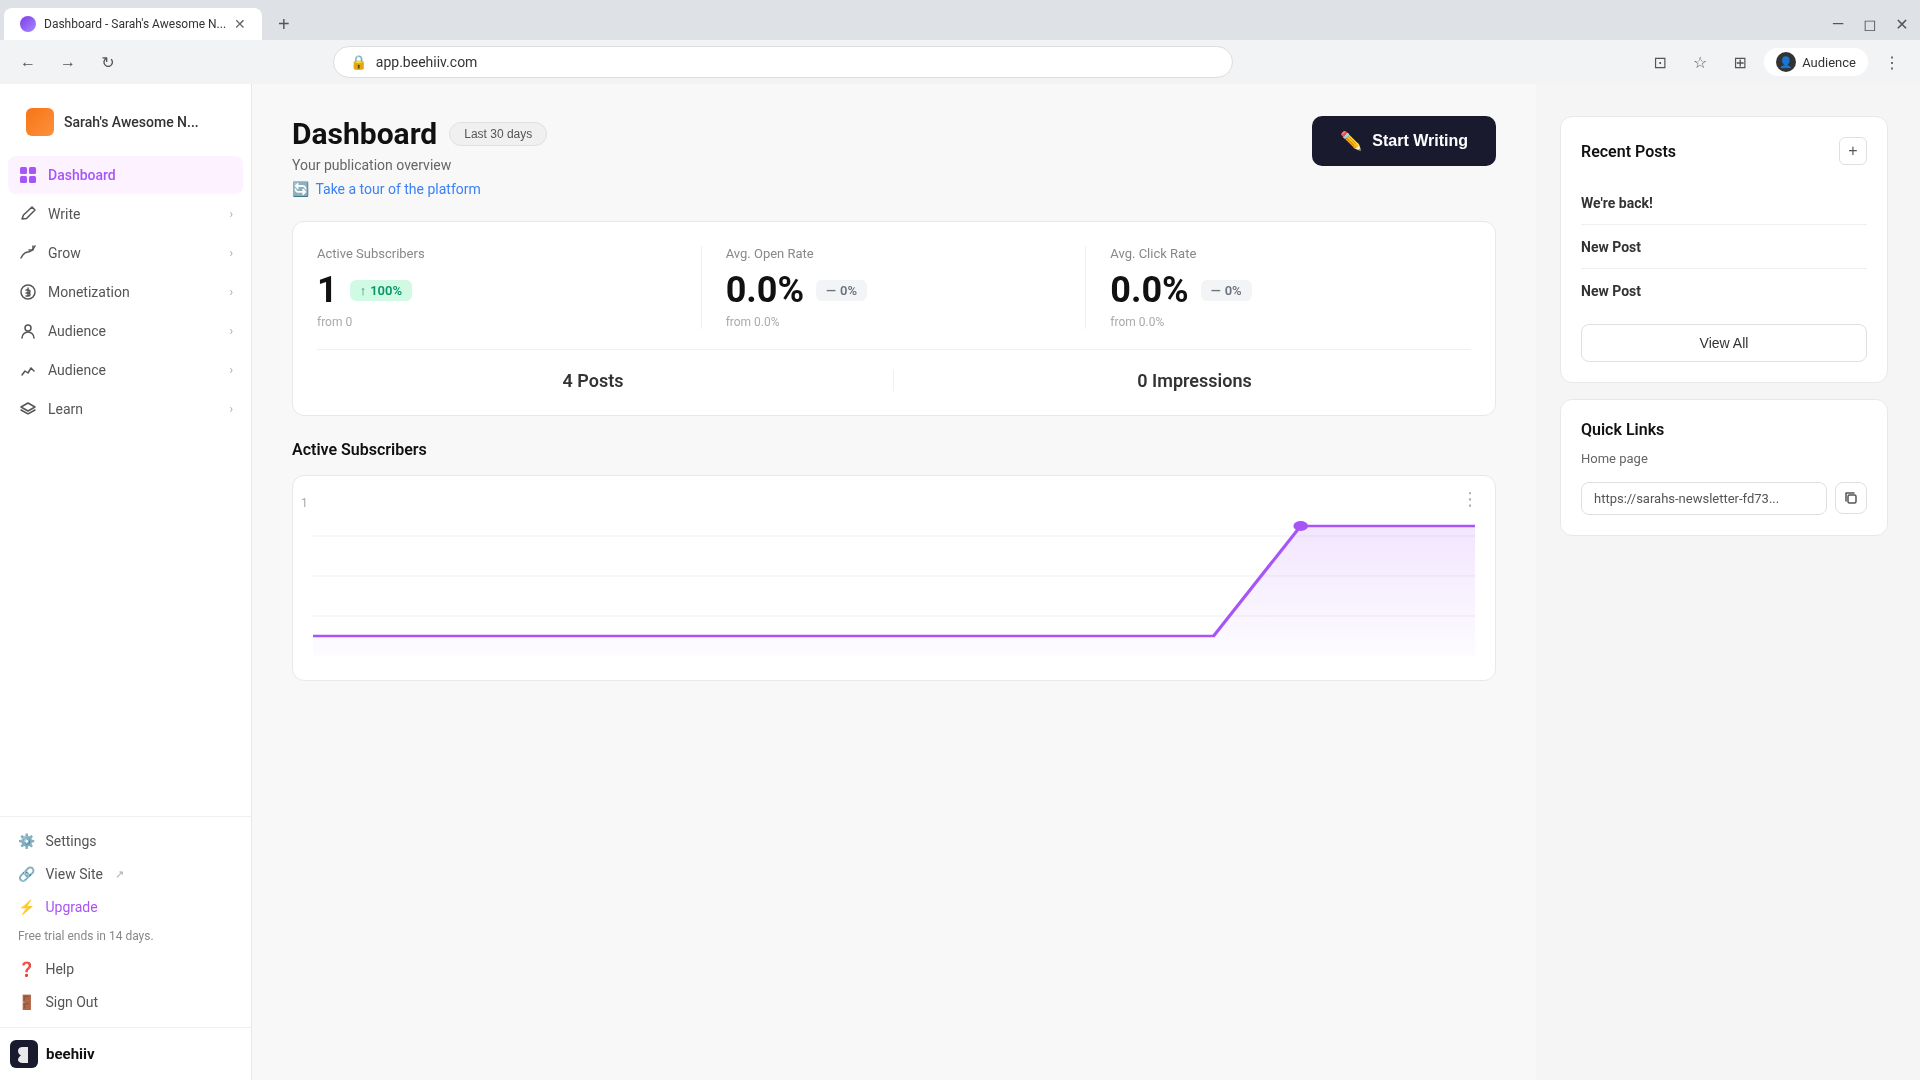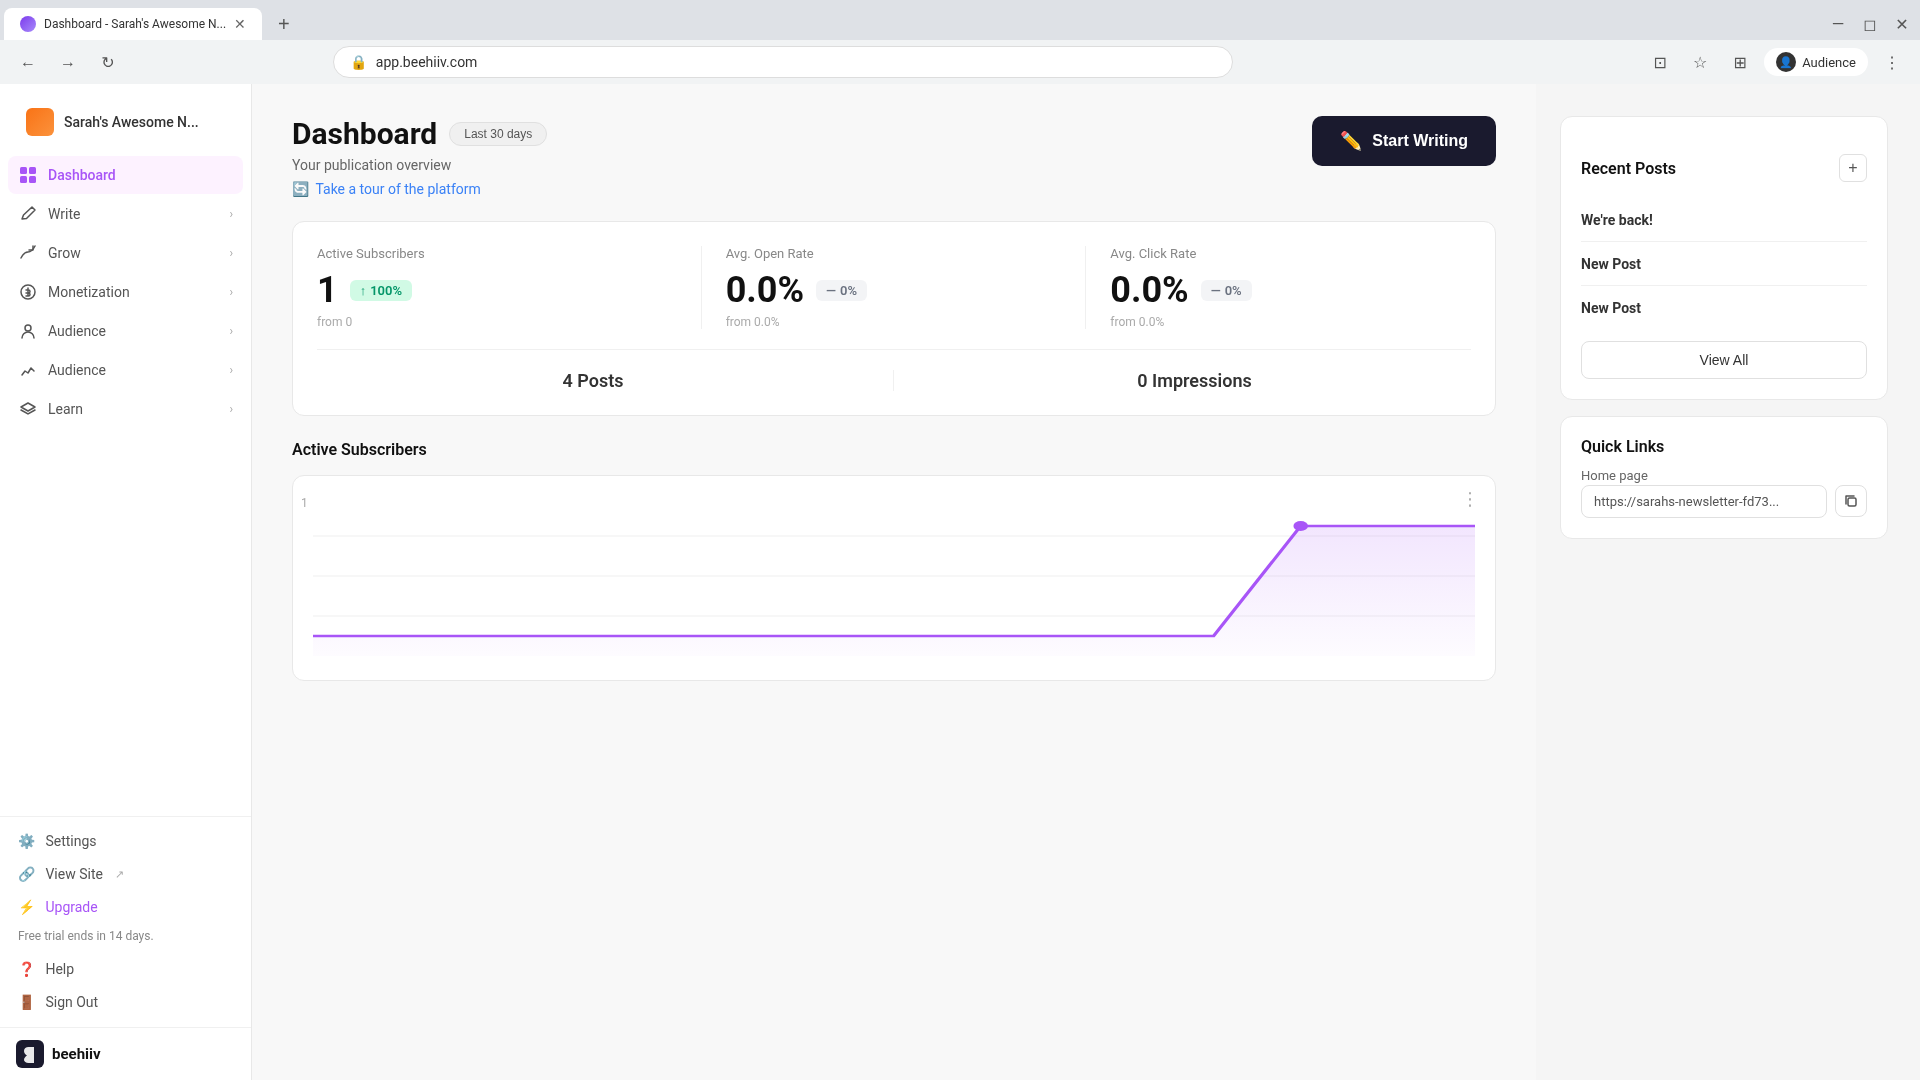--- a/index.html
+++ b/index.html
@@ -37,21 +37,21 @@
     .nav-item { display: flex; align-items: center; gap: 10px; padding: 9px 10px; border-radius: 8px; cursor: pointer; font-size: 14px; color: #555; margin-bottom: 1px; }
     .nav-item.active { background: #fdf2ff; color: #a855f7; font-weight: 500; }
     .nav-item-icon { width: 20px; height: 20px; display: flex; align-items: center; justify-content: center; flex-shrink: 0; font-size: 16px; }
     .nav-item-label { flex: 1; }
     .nav-item-chevron { color: #aaa; font-size: 12px; }
 
     .sidebar-footer { padding: 8px; border-top: 1px solid #f0f0f0; }
     .footer-item { display: flex; align-items: center; gap: 10px; padding: 8px 10px; border-radius: 8px; cursor: pointer; font-size: 14px; color: #555; margin-bottom: 1px; }
     .footer-item.upgrade { color: #a855f7; }
     .trial-notice { padding: 4px 10px 8px; font-size: 12px; color: #888; line-height: 1.4; }
-    .beehiiv-brand { padding: 12px 16px; display: flex; align-items: center; gap: 8px; border-top: 1px solid #f0f0f0; text-align: center; }
+    .beehiiv-brand { padding: 12px 10px; display: flex; align-items: center; gap: 8px; border-top: 1px solid #f0f0f0; text-align: center; }
     .beehiiv-logo { width: 28px; height: 28px; }
     .beehiiv-name { font-size: 15px; font-weight: 700; color: #111; }
 
     .page-header { display: flex; align-items: flex-start; justify-content: space-between; margin-bottom: 24px; }
     .page-title-area { }
     .page-title-row { display: flex; align-items: center; gap: 12px; margin-bottom: 6px; }
     .page-title { font-size: 30px; font-weight: 700; color: #111; }
     .date-badge { background: #f0f0f0; border-radius: 20px; padding: 4px 14px; font-size: 12px; color: #555; font-weight: 500; cursor: pointer; border: 1px solid #e0e0e0; }
     .page-subtitle { font-size: 14px; color: #666; margin-bottom: 8px; }
     .tour-link { display: flex; align-items: center; gap: 6px; color: #3b82f6; font-size: 14px; cursor: pointer; text-decoration: none; }
@@ -82,30 +82,30 @@
     
     .chart-section { margin-bottom: 24px; }
     .section-title { font-size: 16px; font-weight: 600; color: #111; margin-bottom: 16px; }
     .chart-container { background: #fff; border-radius: 12px; border: 1px solid #e8e8e8; padding: 20px; position: relative; min-height: 200px; }
     .chart-y-label { position: absolute; left: 8px; top: 20px; font-size: 12px; color: #aaa; }
     .chart-menu { position: absolute; top: 12px; right: 16px; color: #aaa; cursor: pointer; font-size: 18px; }
 
     
     .right-panel { width: 360px; flex-shrink: 0; margin-left: 24px; }
     .right-panel-card { background: #fff; border-radius: 12px; border: 1px solid #e8e8e8; padding: 20px; margin-bottom: 16px; }
-    .right-panel-header { display: flex; align-items: center; justify-content: space-between; margin-bottom: 16px; margin-top: 17px; }
+    .right-panel-header { display: flex; align-items: center; justify-content: space-between; margin-bottom: 16px; }
     .right-panel-title { font-size: 16px; font-weight: 600; color: #111; }
     .add-btn { width: 28px; height: 28px; border-radius: 6px; border: 1px solid #e0e0e0; background: #fff; cursor: pointer; display: flex; align-items: center; justify-content: center; font-size: 16px; color: #555; }
 
     .post-item { padding: 12px 0; border-bottom: 1px solid #f0f0f0; cursor: pointer; }
     .post-item:last-of-type { border-bottom: none; }
     .post-title { font-size: 14px; font-weight: 700; color: #333; }
 
     .view-all-btn { width: 100%; padding: 10px; border: 1px solid #e0e0e0; border-radius: 8px; background: #fff; font-size: 14px; color: #333; cursor: pointer; font-weight: 500; margin-top: 12px; }
-    .link-label { font-size: 13px; color: #666; margin-bottom: 2px; }
+    .link-label { font-size: 13px; color: #666; margin-bottom: 16px; }
     .link-input-row { display: flex; align-items: flex-start; gap: 8px; }
     .link-input { flex: 1; padding: 8px 12px; border: 1px solid #e0e0e0; border-radius: 8px; font-size: 13px; color: #555; background: #fff; overflow: hidden; text-overflow: ellipsis; white-space: nowrap; }
     .copy-btn { width: 32px; height: 32px; border: 1px solid #e0e0e0; border-radius: 8px; background: #fff; cursor: pointer; display: flex; align-items: center; justify-content: center; color: #555; flex-shrink: 0; }
 
     
     ::-webkit-scrollbar { width: 4px; }
     ::-webkit-scrollbar-track { background: transparent; }
     ::-webkit-scrollbar-thumb { background: #ccc; border-radius: 2px; }
 
     .main-area { display: flex; flex: 1; overflow: hidden; }

